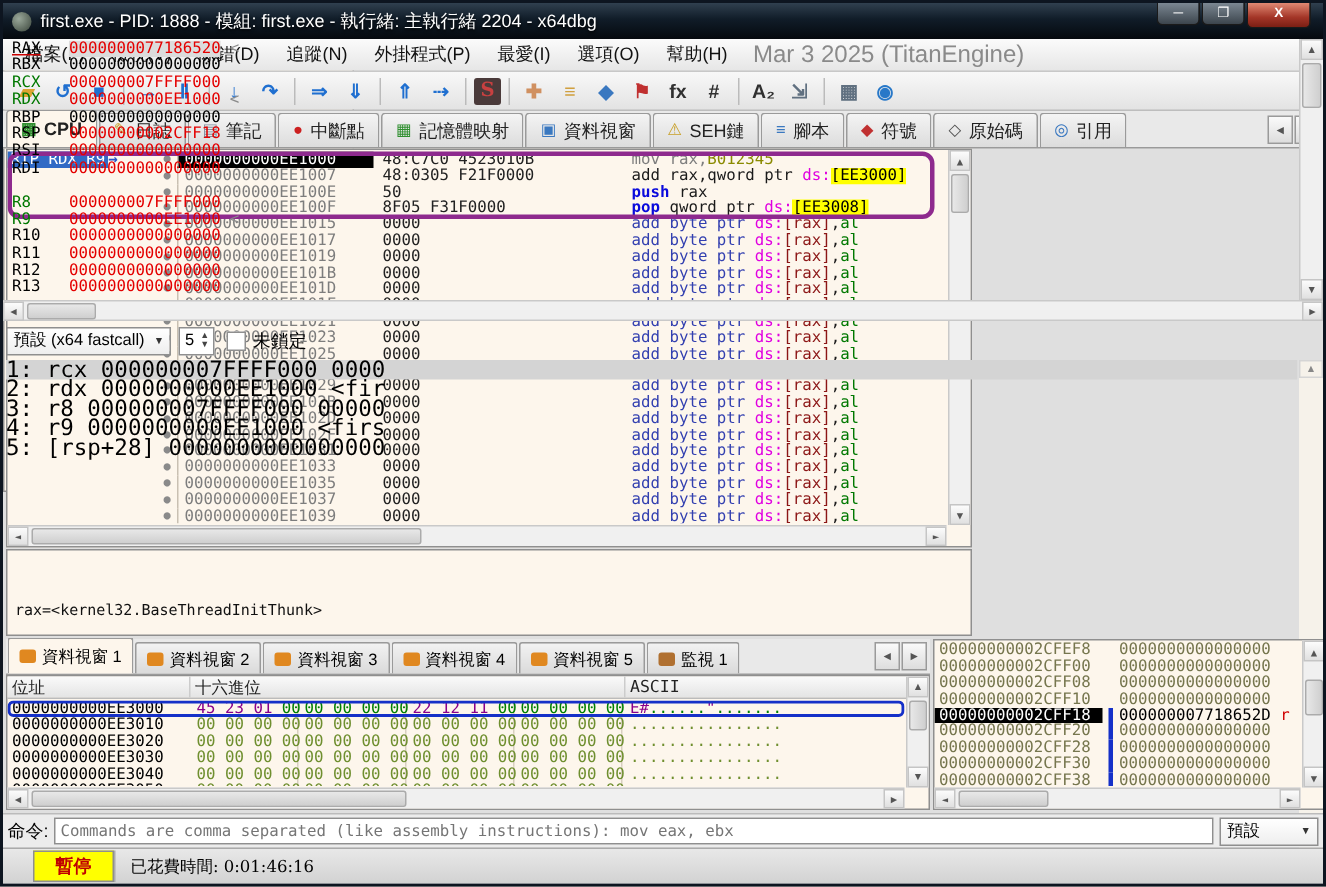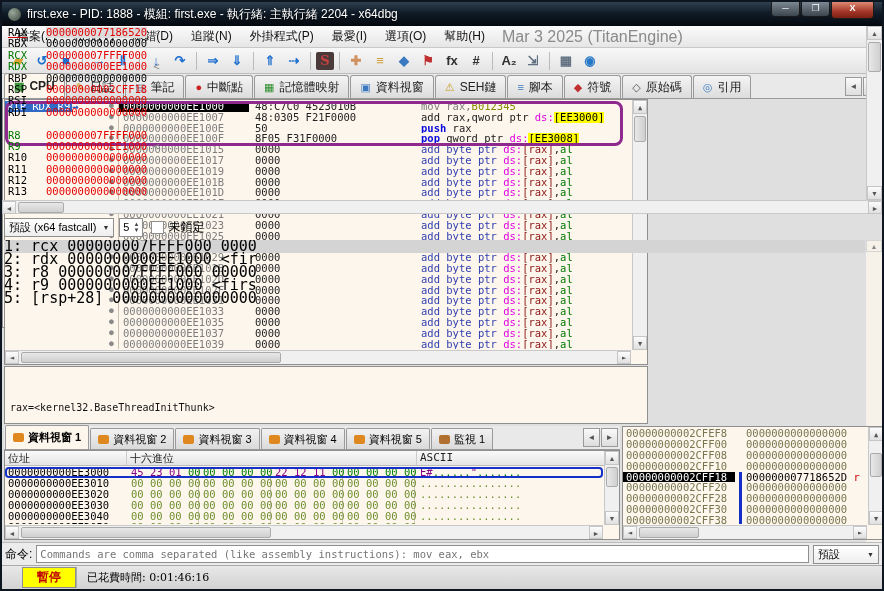--- a/index.html
+++ b/index.html
@@ -89,21 +89,21 @@
   .argrow{height:13px;line-height:13px;font-size:15px;white-space:pre;color:#000;}
   .argrow.sel{background:#d4d4d4;}
   #argscroll{position:absolute;top:238px;right:0;width:16px;bottom:2px;background:#f6f2ea;}
   
   #infobox{left:2px;top:364px;width:644px;height:58px;padding:3px 5px;font-size:10px;line-height:15px;white-space:pre;color:#111;}
   
   #dumppanel{position:absolute;left:2px;top:424px;width:616px;height:114px;}
   .dumptabs{display:flex;align-items:flex-end;height:24px;background:#e9e9e9;border-bottom:1px solid #9a9a9a;padding-left:1px;}
   .dtab{height:21px;display:flex;align-items:center;padding:0 7px;font-size:11px;border:1px solid #9a9a9a;border-bottom:none;
     background:linear-gradient(#f2f2f2,#dadada);margin-right:1px;border-radius:2px 2px 0 0;white-space:nowrap;}
-  .dtab.active{background:#fdf6ec;height:24px;font-weight:bold;}
+  .dtab.active{background:#fdf6ec;height:24px;font-weight:normal;}
   .dtabico{width:11px;height:9px;border-radius:2px;margin-right:4px;}
   .dumpbody{position:absolute;left:0;top:24px;right:0;bottom:0;background:#fdf6ec;border:1px solid #8f8f8f;}
   .dumphdr{display:flex;height:15px;font-size:11px;background:linear-gradient(#fafafa,#e4e4e4);border-bottom:1px solid #bbb;color:#222;}
   .dh-addr{width:122px;padding-left:3px;border-right:1px solid #ccc;}
   .dh-hex{width:290px;padding-left:3px;border-right:1px solid #ccc;}
   .dh-ascii{padding-left:3px;flex:1;}
   .dumprow{display:flex;height:11px;line-height:11px;font-size:10.5px;white-space:pre;position:relative;}
   .dp-addr{width:122px;flex:0 0 auto;color:#000;padding-left:3px;}
   .dp-group{width:72px;flex:0 0 auto;border-right:1px solid #d8cfc0;padding-left:4px;}
   .dp-group:last-of-type{border-right:none;}

